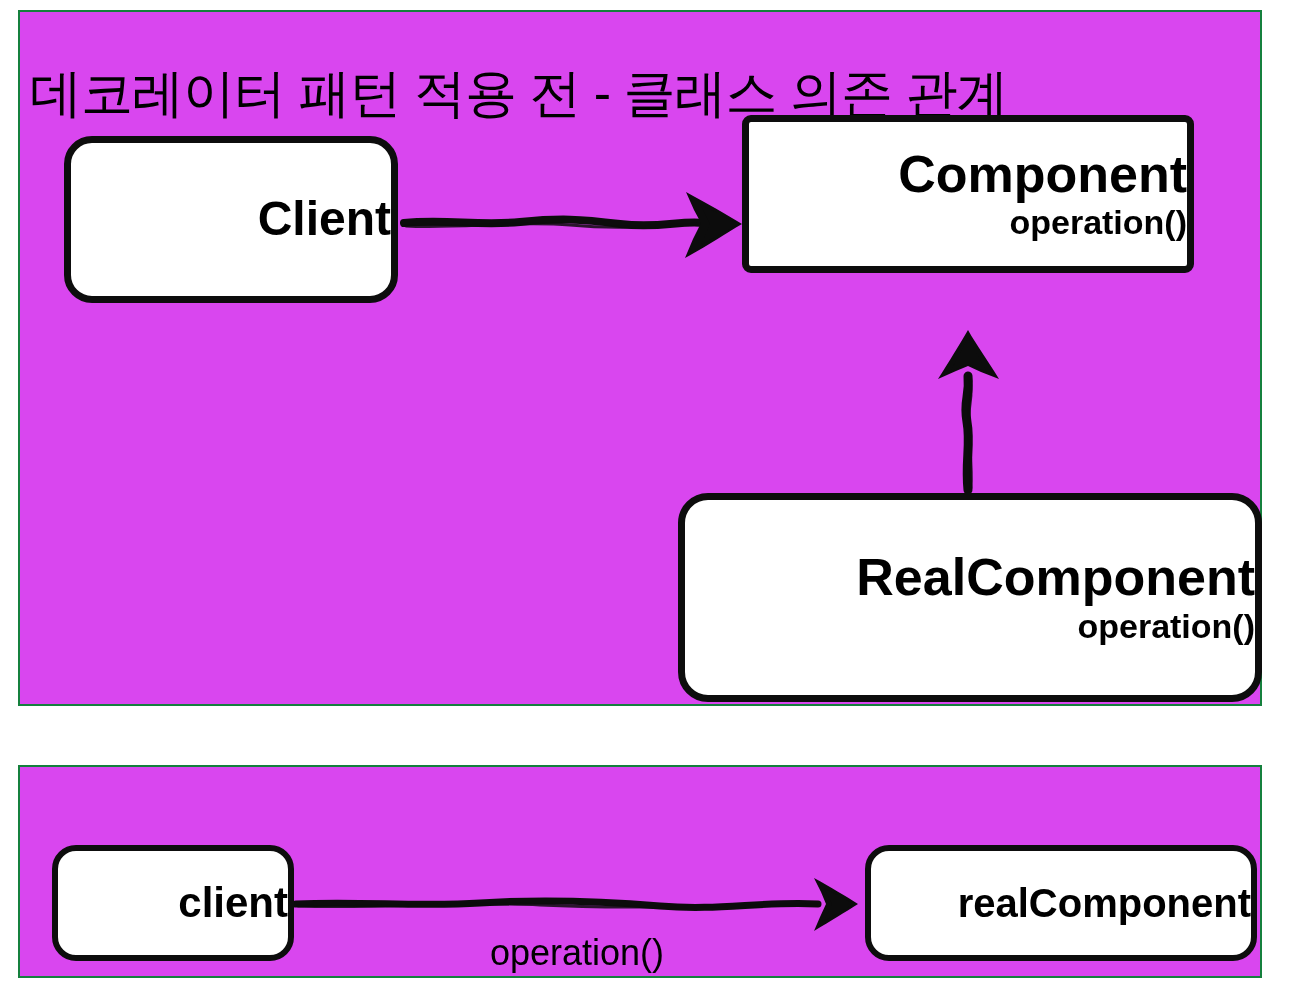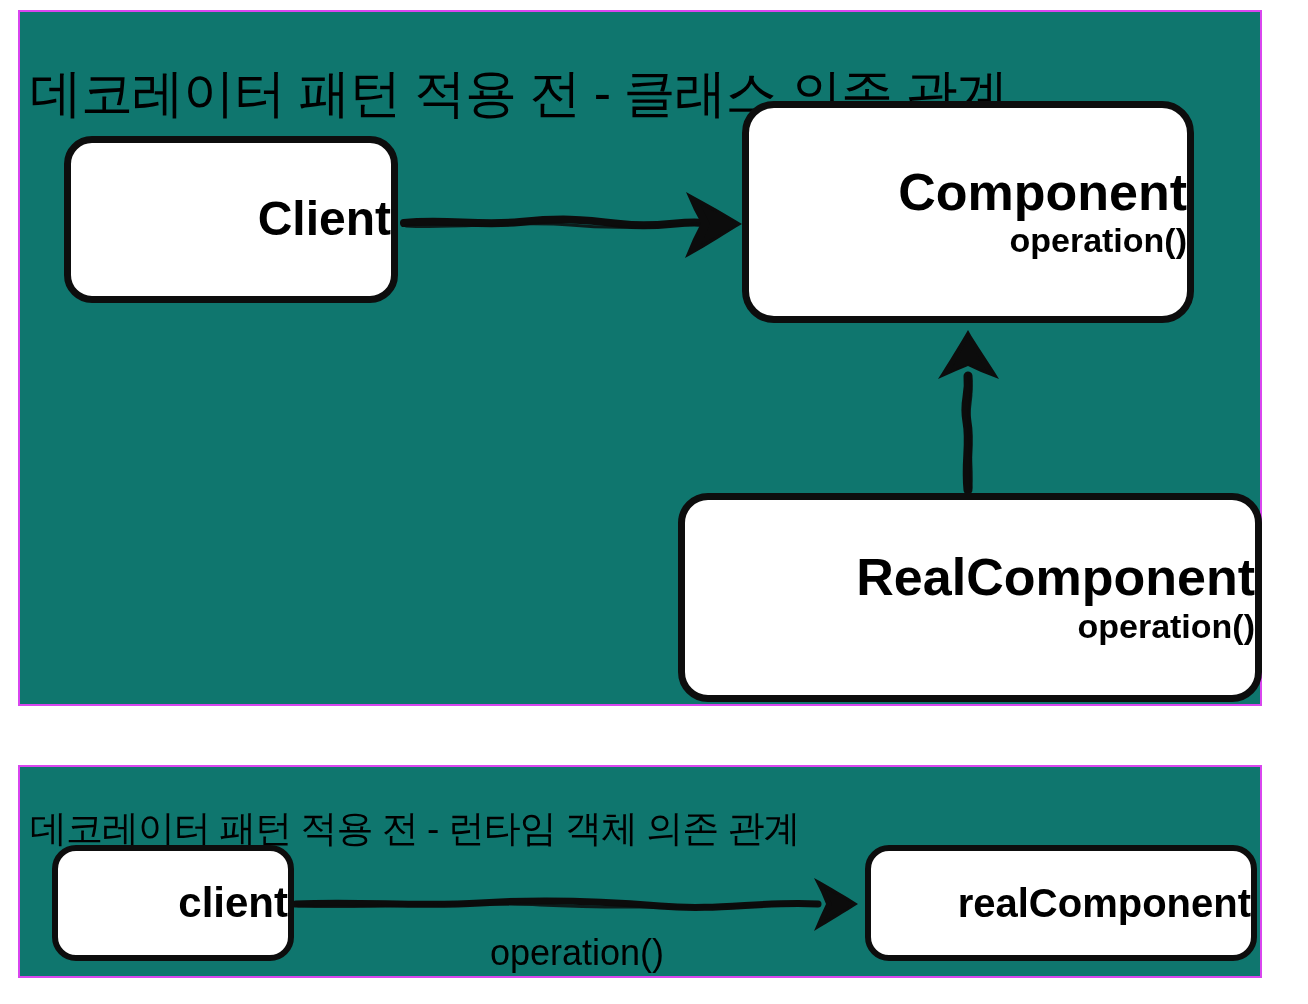--- a/index.html
+++ b/index.html
@@ -10,22 +10,22 @@
   }
   .canvas {
     position: relative;
     width: 1308px;
     height: 1004px;
     background: #ffffff;
     overflow: hidden;
   }
   .panel {
     position: absolute;
-    background: #0f766e;
-    border: 2px solid #d946ef;
+    background: #d946ef;
+    border: 2px solid #15803d;
     box-sizing: border-box;
     padding-left: 20px;
   }
   .panel-1 { left: 18px; top: 10px;  width: 1244px; height: 696px; }
   .panel-2 { left: 18px; top: 765px; width: 1244px; height: 213px; }
   .panel-title {
     position: absolute;
     color: #000000;
     white-space: nowrap;
     font-weight: 400;
@@ -45,21 +45,21 @@
     justify-content: center;
     color: #000000;
     text-align: center;
   }
   .node .node-label  { font-weight: 700; line-height: 1.1; }
   .node .node-method { font-weight: 700; line-height: 1.15; }
 
   .node-client        { left: 44px;  top: 124px; width: 334px; height: 167px; }
   .node-client .node-label { font-size: 48px; }
 
-  .node-component     { left: 722px; top: 89px; width: 452px; height: 222px; border-radius: 32px; }
+  .node-component     { left: 722px; top: 103px; width: 452px; height: 158px; border-radius: 9px; }
   .node-component .node-label  { font-size: 52px; }
   .node-component .node-method { font-size: 34px; }
 
   .node-realcomponent { left: 658px; top: 481px; width: 584px; height: 209px; border-radius: 30px; }
   .node-realcomponent .node-label  { font-size: 52px; }
   .node-realcomponent .node-method { font-size: 34px; }
 
   .node-small { border-width: 6px; border-radius: 24px; }
   .node-client2 { left: 32px; top: 78px; width: 242px; height: 116px; }
   .node-client2 .node-label { font-size: 42px; }
@@ -122,21 +122,20 @@
       <div class="node-method">operation()</div>
     </div>
 
     <div class="node node-realcomponent">
       <div class="node-label">RealComponent</div>
       <div class="node-method">operation()</div>
     </div>
   </section>
 
   <section class="panel panel-2">
-    <h2 class="panel-title">데코레이터 패턴 적용 전 - 런타임 객체 의존 관계</h2>
 
     <svg class="edge-layer" viewBox="0 0 1240 209" width="1240" height="209" aria-hidden="true">
 
       <g>
         <path class="sketch-stroke" stroke-width="7" d="M276,137 C340,134 400,140 460,136 S580,134 640,139 S740,134 798,137"></path>
         <path class="sketch-stroke" stroke-width="3" opacity="0.85" d="M278,139 C360,142 440,134 520,138 S680,139 796,138"></path>
         <path class="sketch-fill" d="M838,137 C824,128 812,121 794,111 L801,125 L806,137 L800,150 L794,164 C812,153 824,146 838,137 Z"></path>
         <path class="sketch-fill" opacity="0.9" d="M834,137 L804,121 L812,137 L804,154 Z"></path>
       </g>
     </svg>

